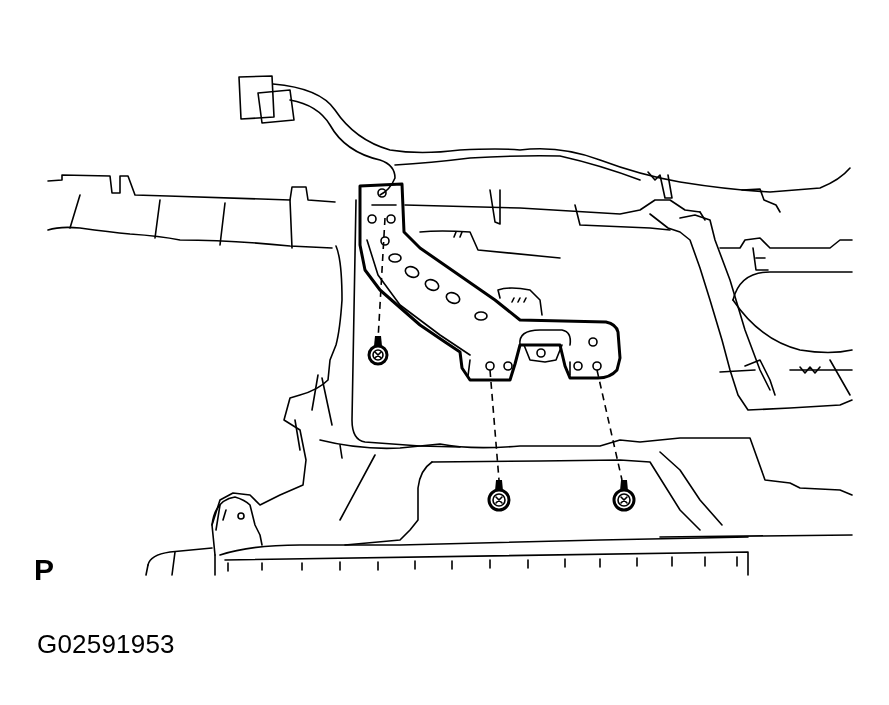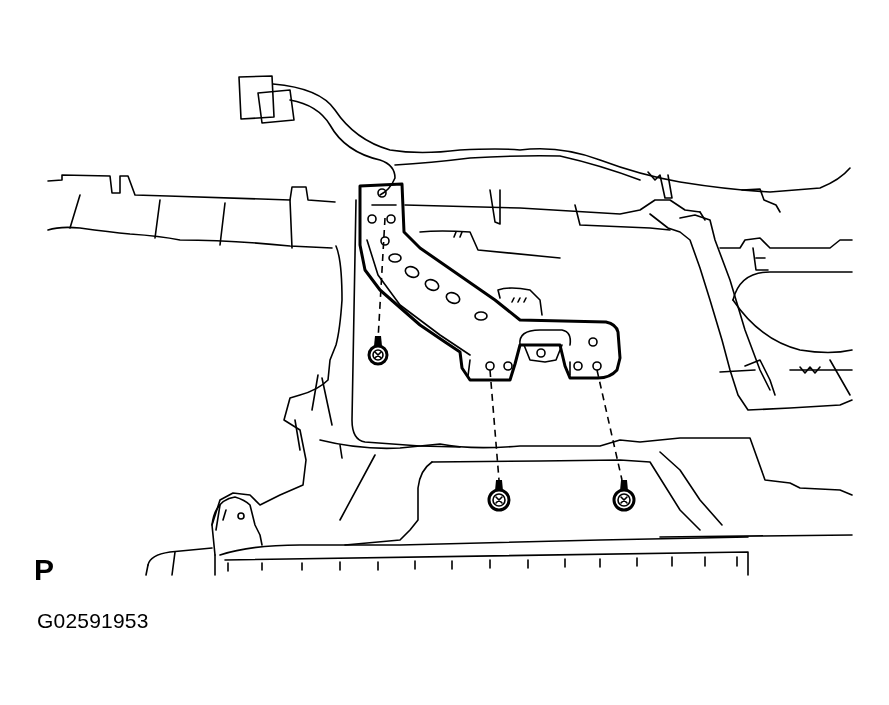--- a/index.html
+++ b/index.html
@@ -2,21 +2,21 @@
 <html><head>
 <meta charset="utf-8">
 <style>
   html,body{margin:0;padding:0;background:#ffffff;}
   body{width:889px;height:705px;position:relative;overflow:hidden;font-family:"Liberation Sans",sans-serif;}
   #diagram{position:absolute;left:0;top:0;width:889px;height:705px;}
   .ln{fill:none;stroke:#000;stroke-width:1.6;stroke-linecap:round;stroke-linejoin:round;}
   .thk{fill:none;stroke:#000;stroke-width:3;stroke-linecap:round;stroke-linejoin:round;}
   .dash{fill:none;stroke:#000;stroke-width:1.6;stroke-dasharray:7 5;}
   .view-label{position:absolute;left:34px;top:553px;font-size:30px;font-weight:bold;color:#000;}
-  .fig-id{position:absolute;left:37px;top:609px;font-size:21px;color:#000;letter-spacing:0.2px;}
+  .fig-id{position:absolute;left:37px;top:629px;font-size:26px;color:#000;letter-spacing:0.2px;}
 </style>
 </head>
 <body>
 
 <svg id="diagram" viewBox="0 0 889 705" xmlns="http://www.w3.org/2000/svg">
 
   <g>
     <path class="ln" d="M239 77 L272 76 L274 117 L241 119 Z"></path>
     <path class="ln" d="M258 93 L290 90 L294 120 L262 123 Z"></path>
     <path class="ln" d="M273 84 Q320 88 335 110 Q355 140 390 150 Q420 155 460 150 Q500 148 520 150 Q560 145 600 160 Q640 175 680 182 Q730 190 770 192 L820 188 Q840 180 850 168"></path>

